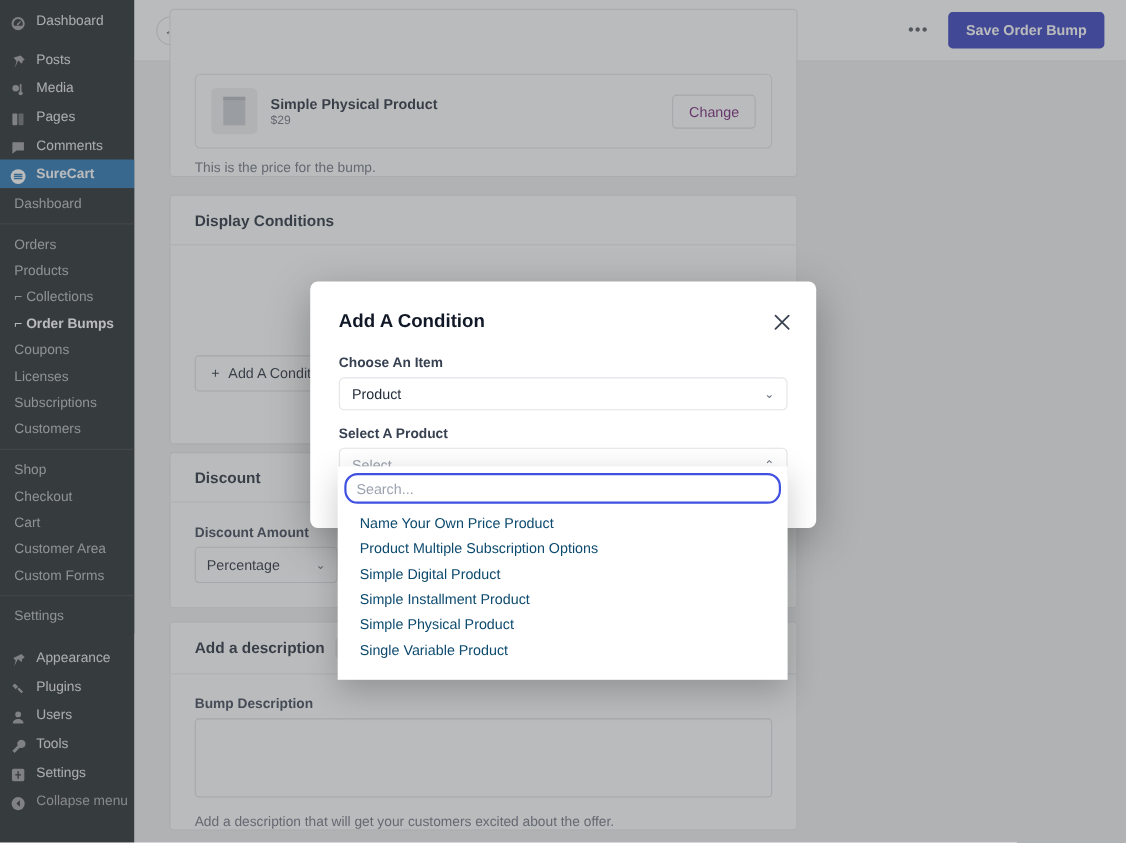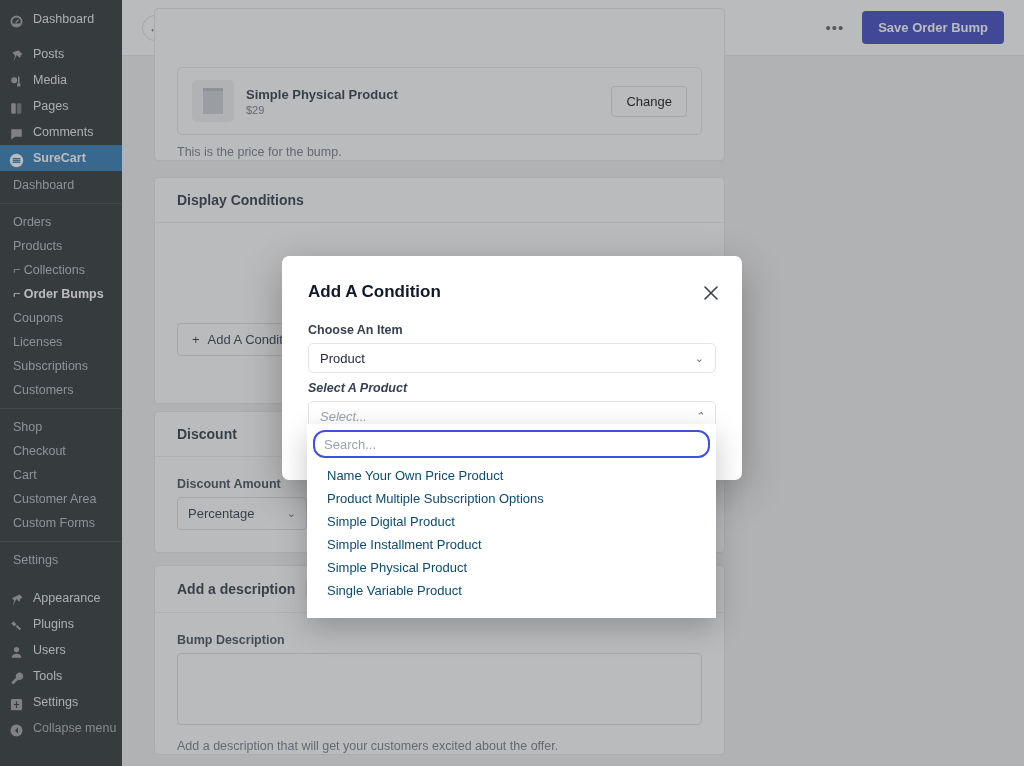--- a/index.html
+++ b/index.html
@@ -106,21 +106,21 @@
   }
   .thumb {
     width: 42px; height: 42px; border-radius: 5px; background: #f0f0f1;
     display: flex; align-items: center; justify-content: center; flex: 0 0 42px;
   }
   .thumb-inner { width: 20px; height: 26px; background: #c9ccd1; border-top: 3px solid #b4b8bd; }
   .p-title { font-size: 13px; font-weight: 700; color: #1f2937; }
   .p-price { font-size: 11px; color: #6b7280; margin-top: 2px; }
   .change-btn {
     margin-left: auto; border: 1px solid #dcdde0; background: #fff;
-    border-radius: 4px; padding: 7px 14px; font-size: 13px; color: #000000;
+    border-radius: 4px; padding: 7px 14px; font-size: 13px; color: #701a75;
     font-family: "Liberation Sans", sans-serif;
   }
   .helper { font-size: 12.5px; color: #6b7280; margin-top: 10px; }
 
   .add-cond-btn {
     border: 1px solid #dcdde0; background: #fff; border-radius: 4px;
     padding: 8px 14px; font-size: 13px; color: #1f2937;
     display: inline-flex; align-items: center; gap: 8px;
     font-family: "Liberation Sans", sans-serif;
   }
@@ -429,21 +429,21 @@
       </div>
 
       <div style="margin-top:21px;">
         <div class="m-label">Choose An Item</div>
         <div class="m-select">
           <span>Product</span>
           <span class="chev">⌄</span>
         </div>
       </div>
 
-      <div style="margin-top:8px;font-style:italic;">
+      <div style="margin-top:14px;">
         <div class="m-label">Select A Product</div>
         <div class="m-select placeholder">
           <span>Select...</span>
           <span class="chev">⌃</span>
         </div>
       </div>
     </div>
   </div>
 
   <div id="dropdown">

